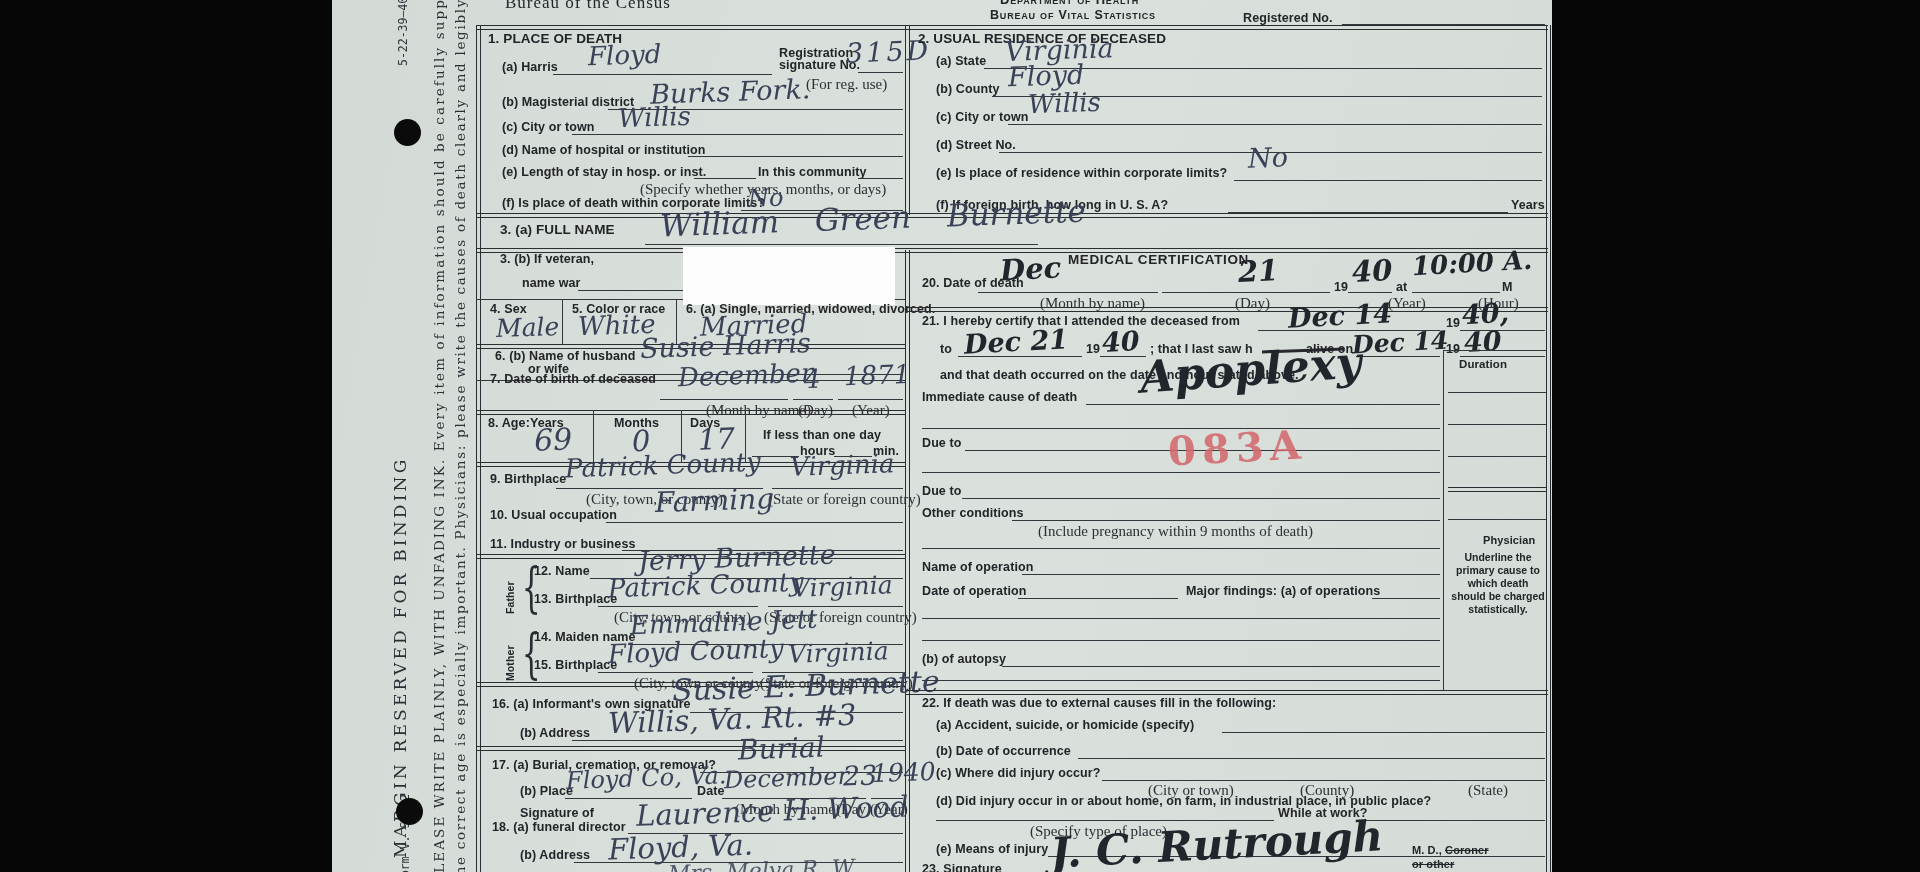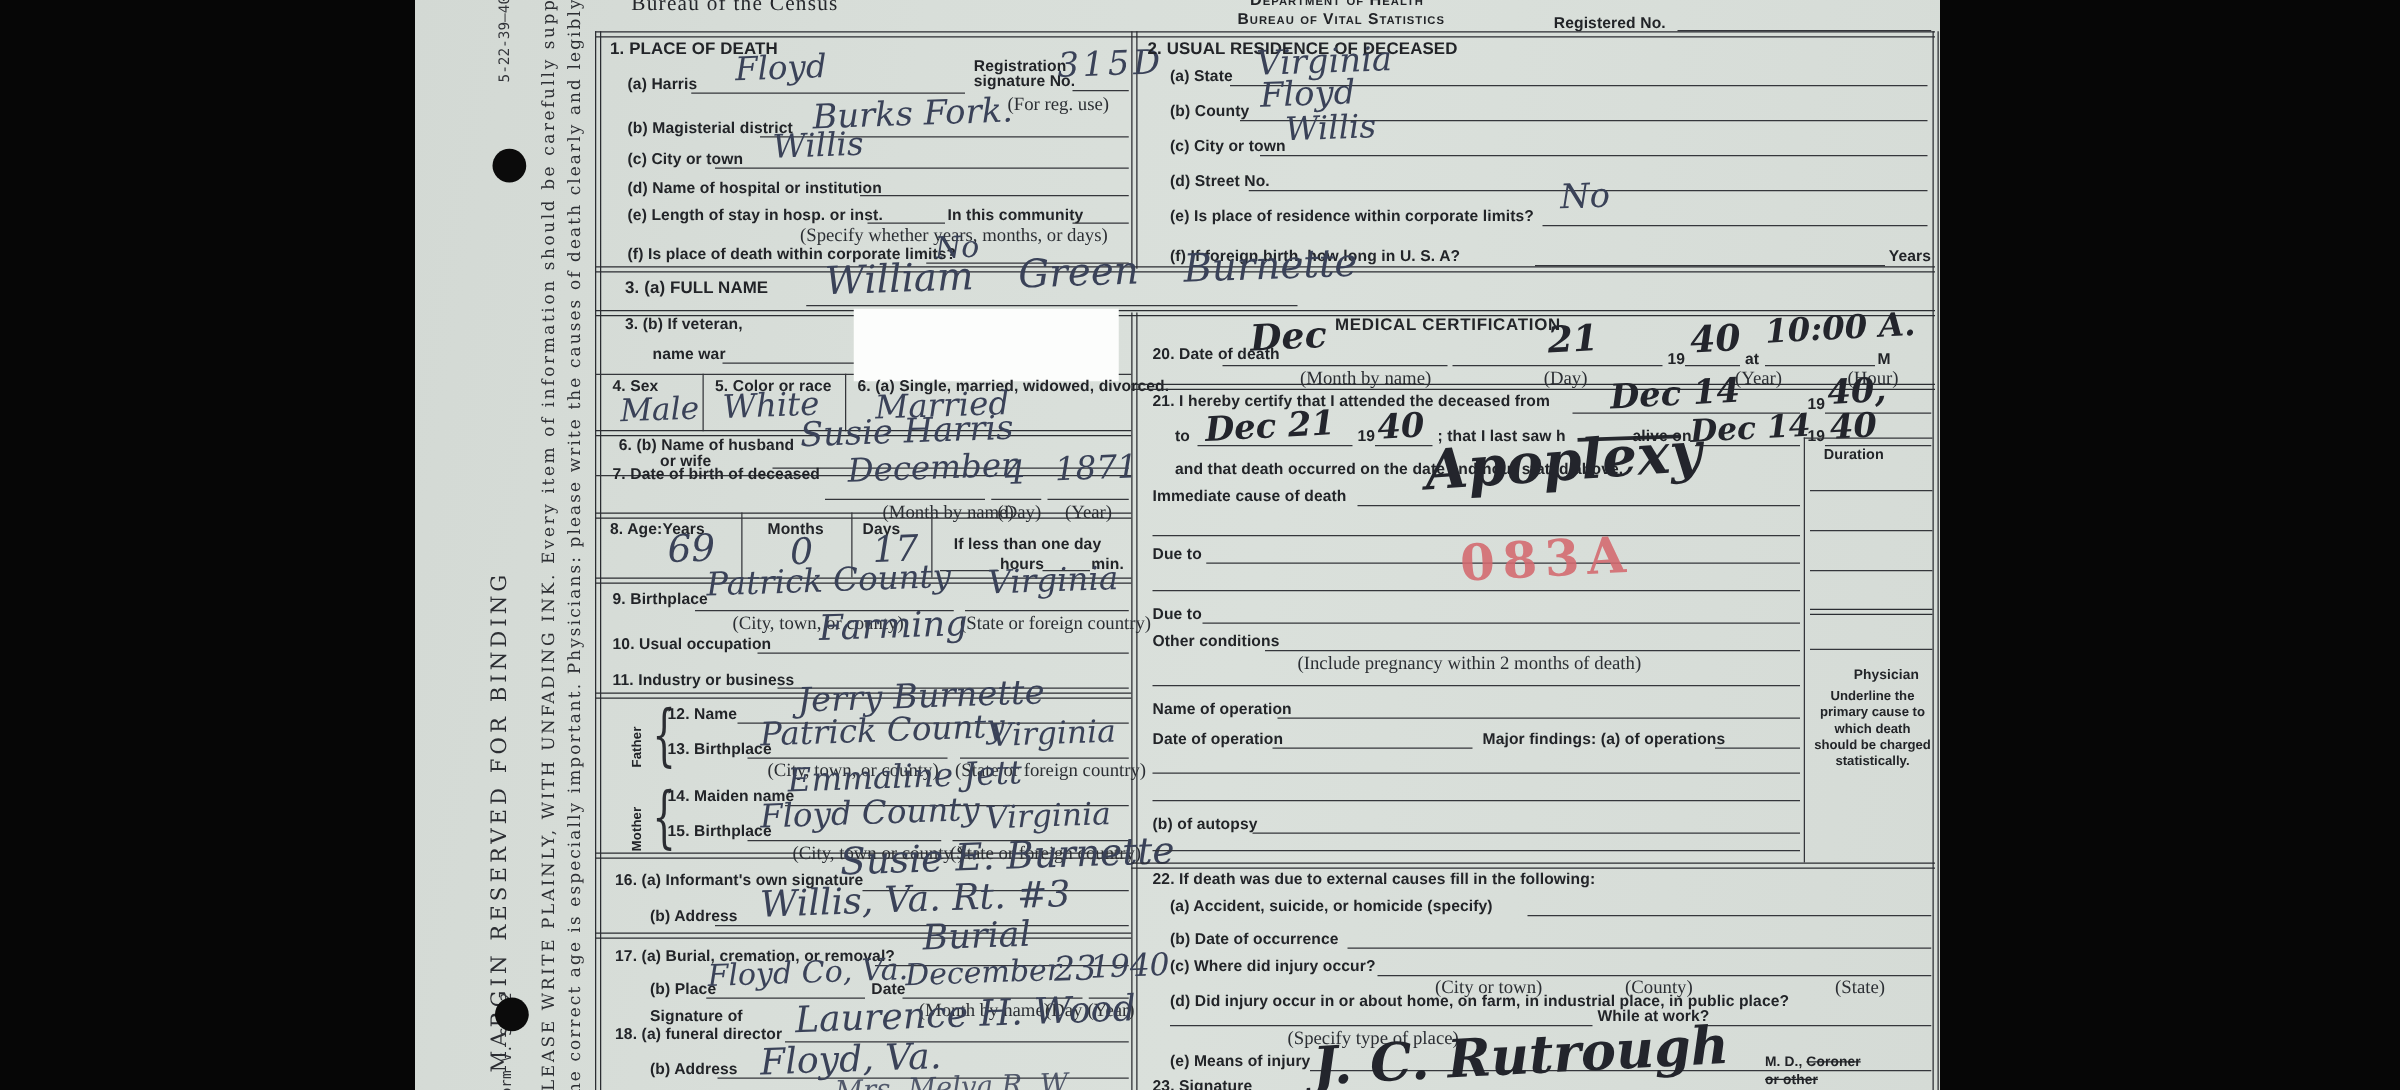--- a/index.html
+++ b/index.html
@@ -284,21 +284,21 @@
   <div class="t hw hwd" style="left:1140px;top:344px;font-size:44px;transform:rotate(-4deg);">Apoplexy</div>
   <div class="hl" style="left:922px;top:428px;width:518px;"></div>
   <div class="t b" style="left:922px;top:436px;">Due to</div>
   <div class="hl" style="left:965px;top:450px;width:475px;"></div>
   <div class="stamp" style="left:1168px;top:424px;">083A</div>
   <div class="hl" style="left:922px;top:472px;width:518px;"></div>
   <div class="t b" style="left:922px;top:484px;">Due to</div>
   <div class="hl" style="left:962px;top:498px;width:478px;"></div>
   <div class="t b" style="left:922px;top:506px;">Other conditions</div>
   <div class="hl" style="left:1012px;top:520px;width:428px;"></div>
-  <div class="t sub" style="left:1038px;top:523px;">(Include pregnancy within 2 months of death)</div>
+  <div class="t sub" style="left:1038px;top:523px;">(Include pregnancy within 9 months of death)</div>
   <div class="hl" style="left:922px;top:548px;width:518px;"></div>
   <div class="t b" style="left:922px;top:560px;">Name of operation</div>
   <div class="hl" style="left:1022px;top:574px;width:418px;"></div>
   <div class="t b" style="left:922px;top:584px;">Date of operation</div>
   <div class="hl" style="left:1018px;top:598px;width:160px;"></div>
   <div class="t b" style="left:1186px;top:584px;">Major findings: (a) of operations</div>
   <div class="hl" style="left:1372px;top:598px;width:68px;"></div>
   <div class="hl" style="left:922px;top:618px;width:518px;"></div>
   <div class="hl" style="left:922px;top:640px;width:518px;"></div>
   <div class="t b" style="left:922px;top:652px;">(b) of autopsy</div>

